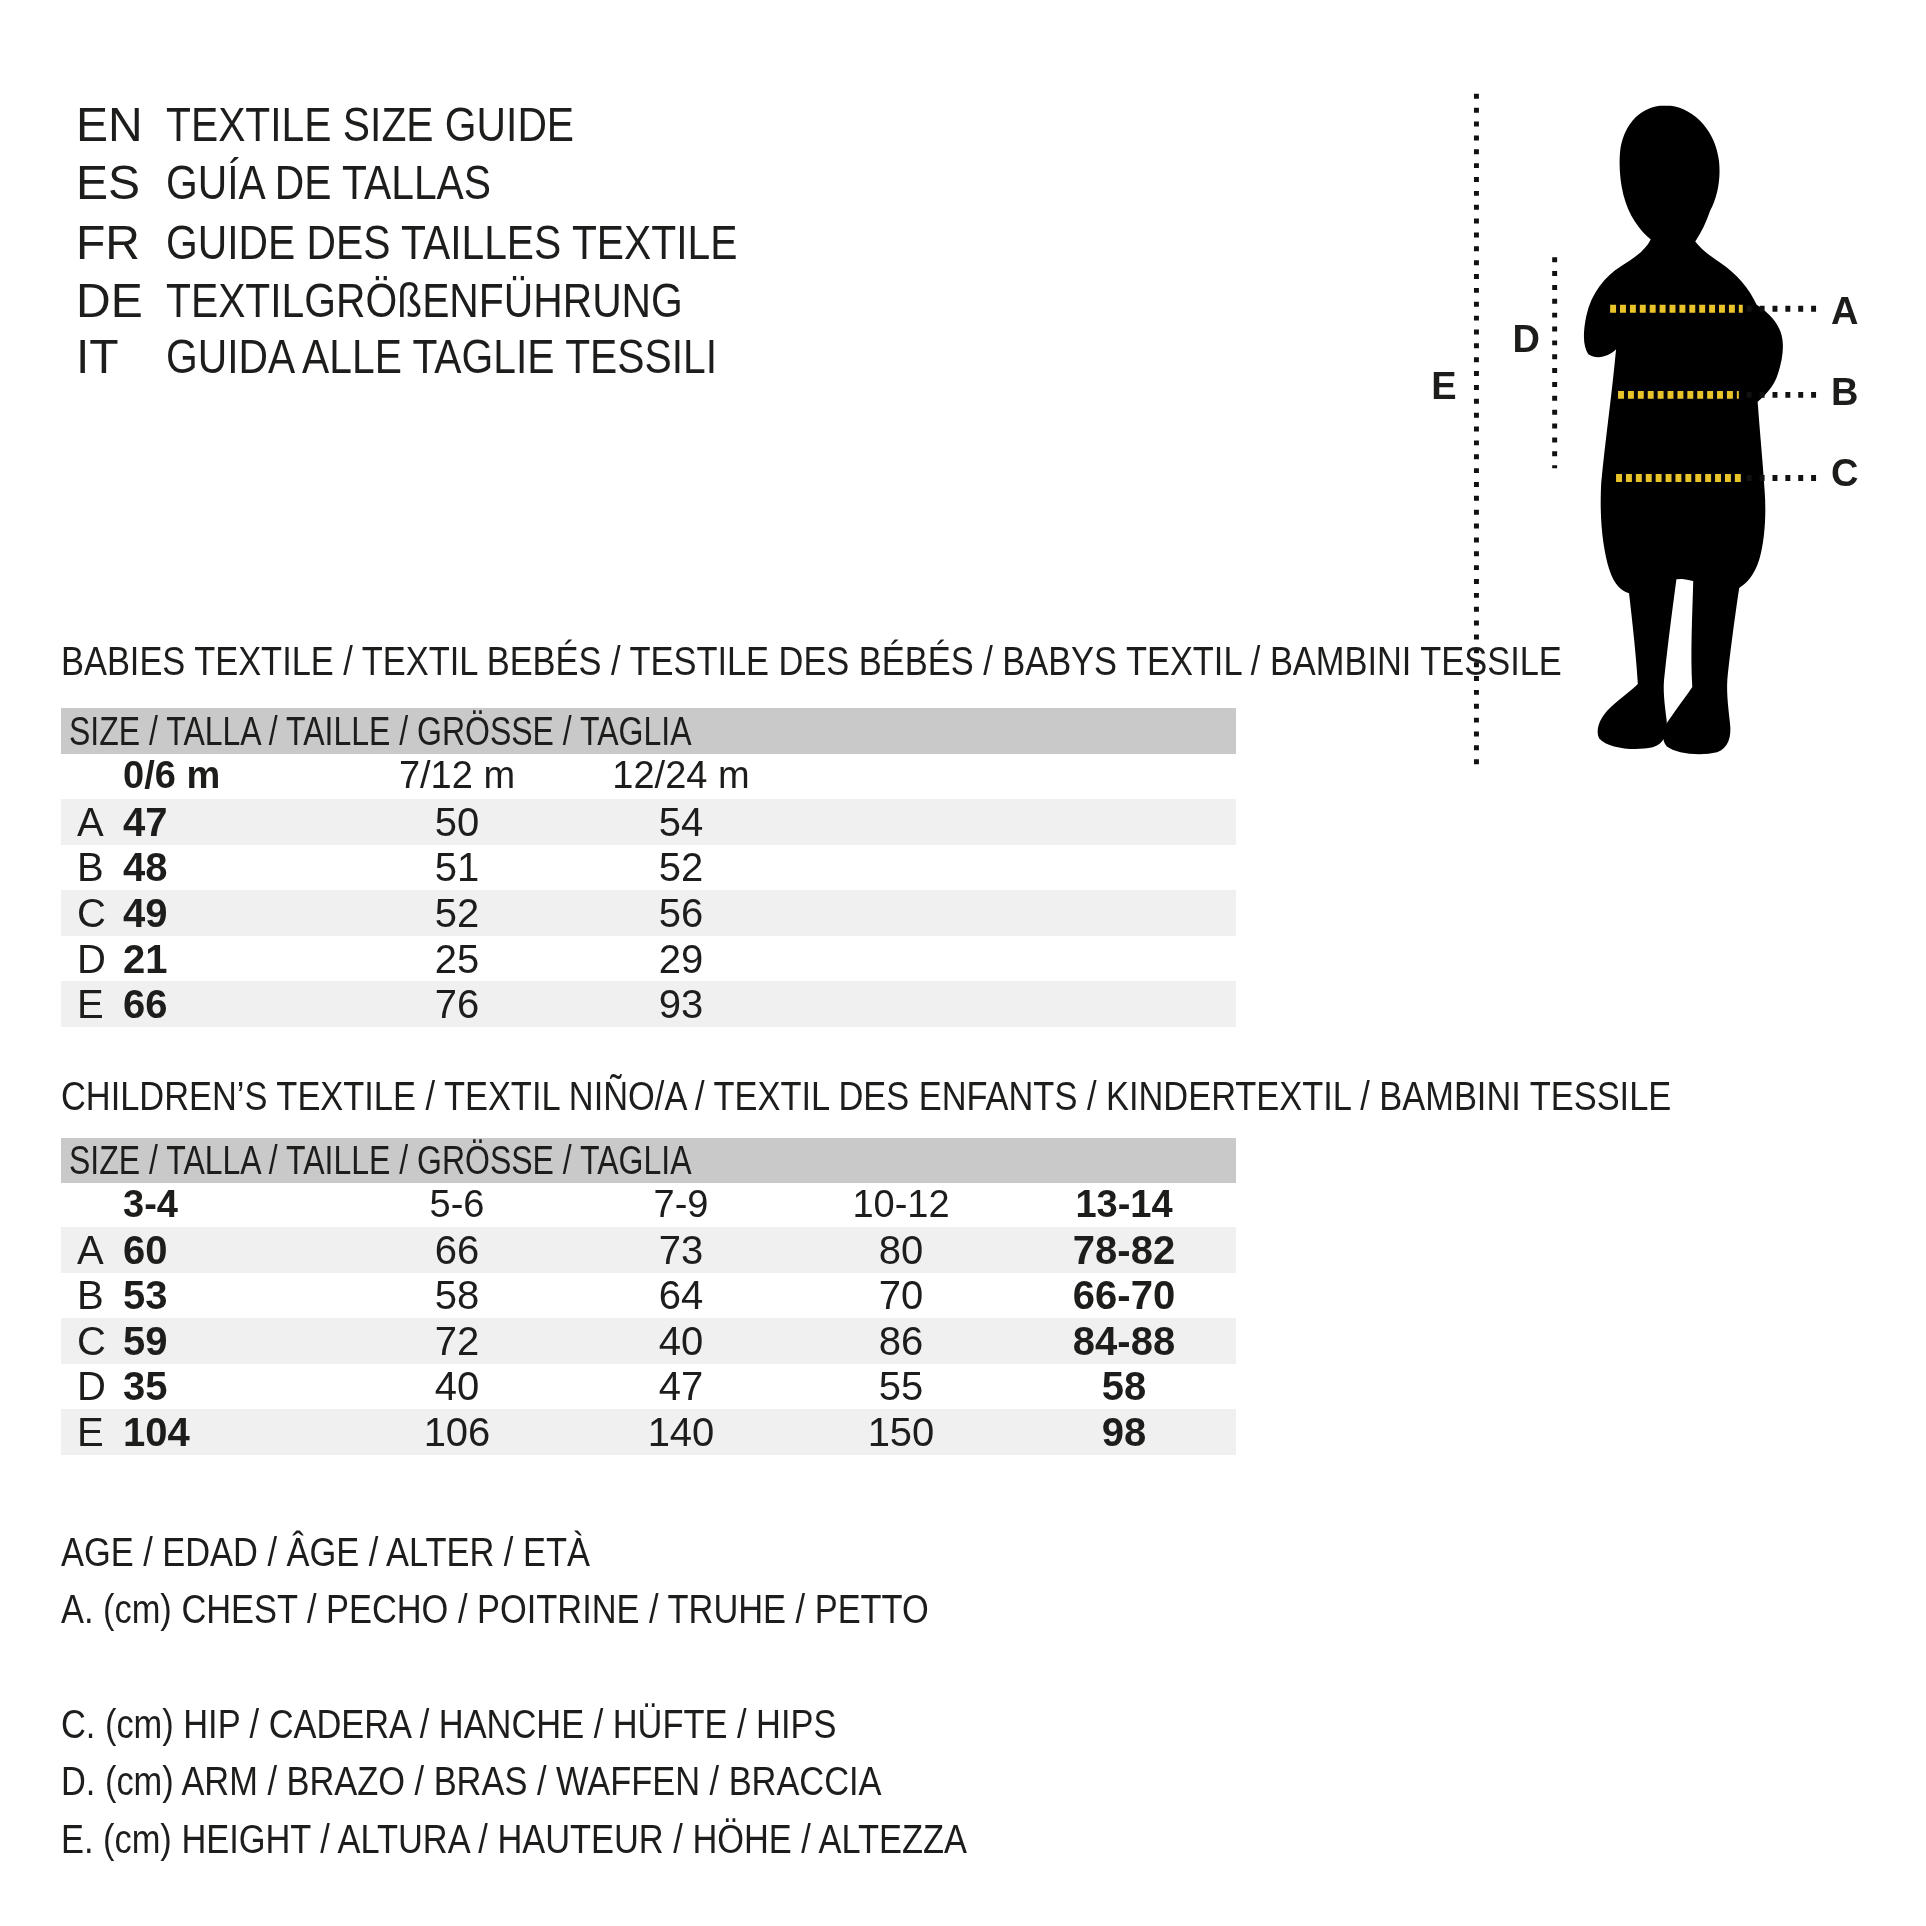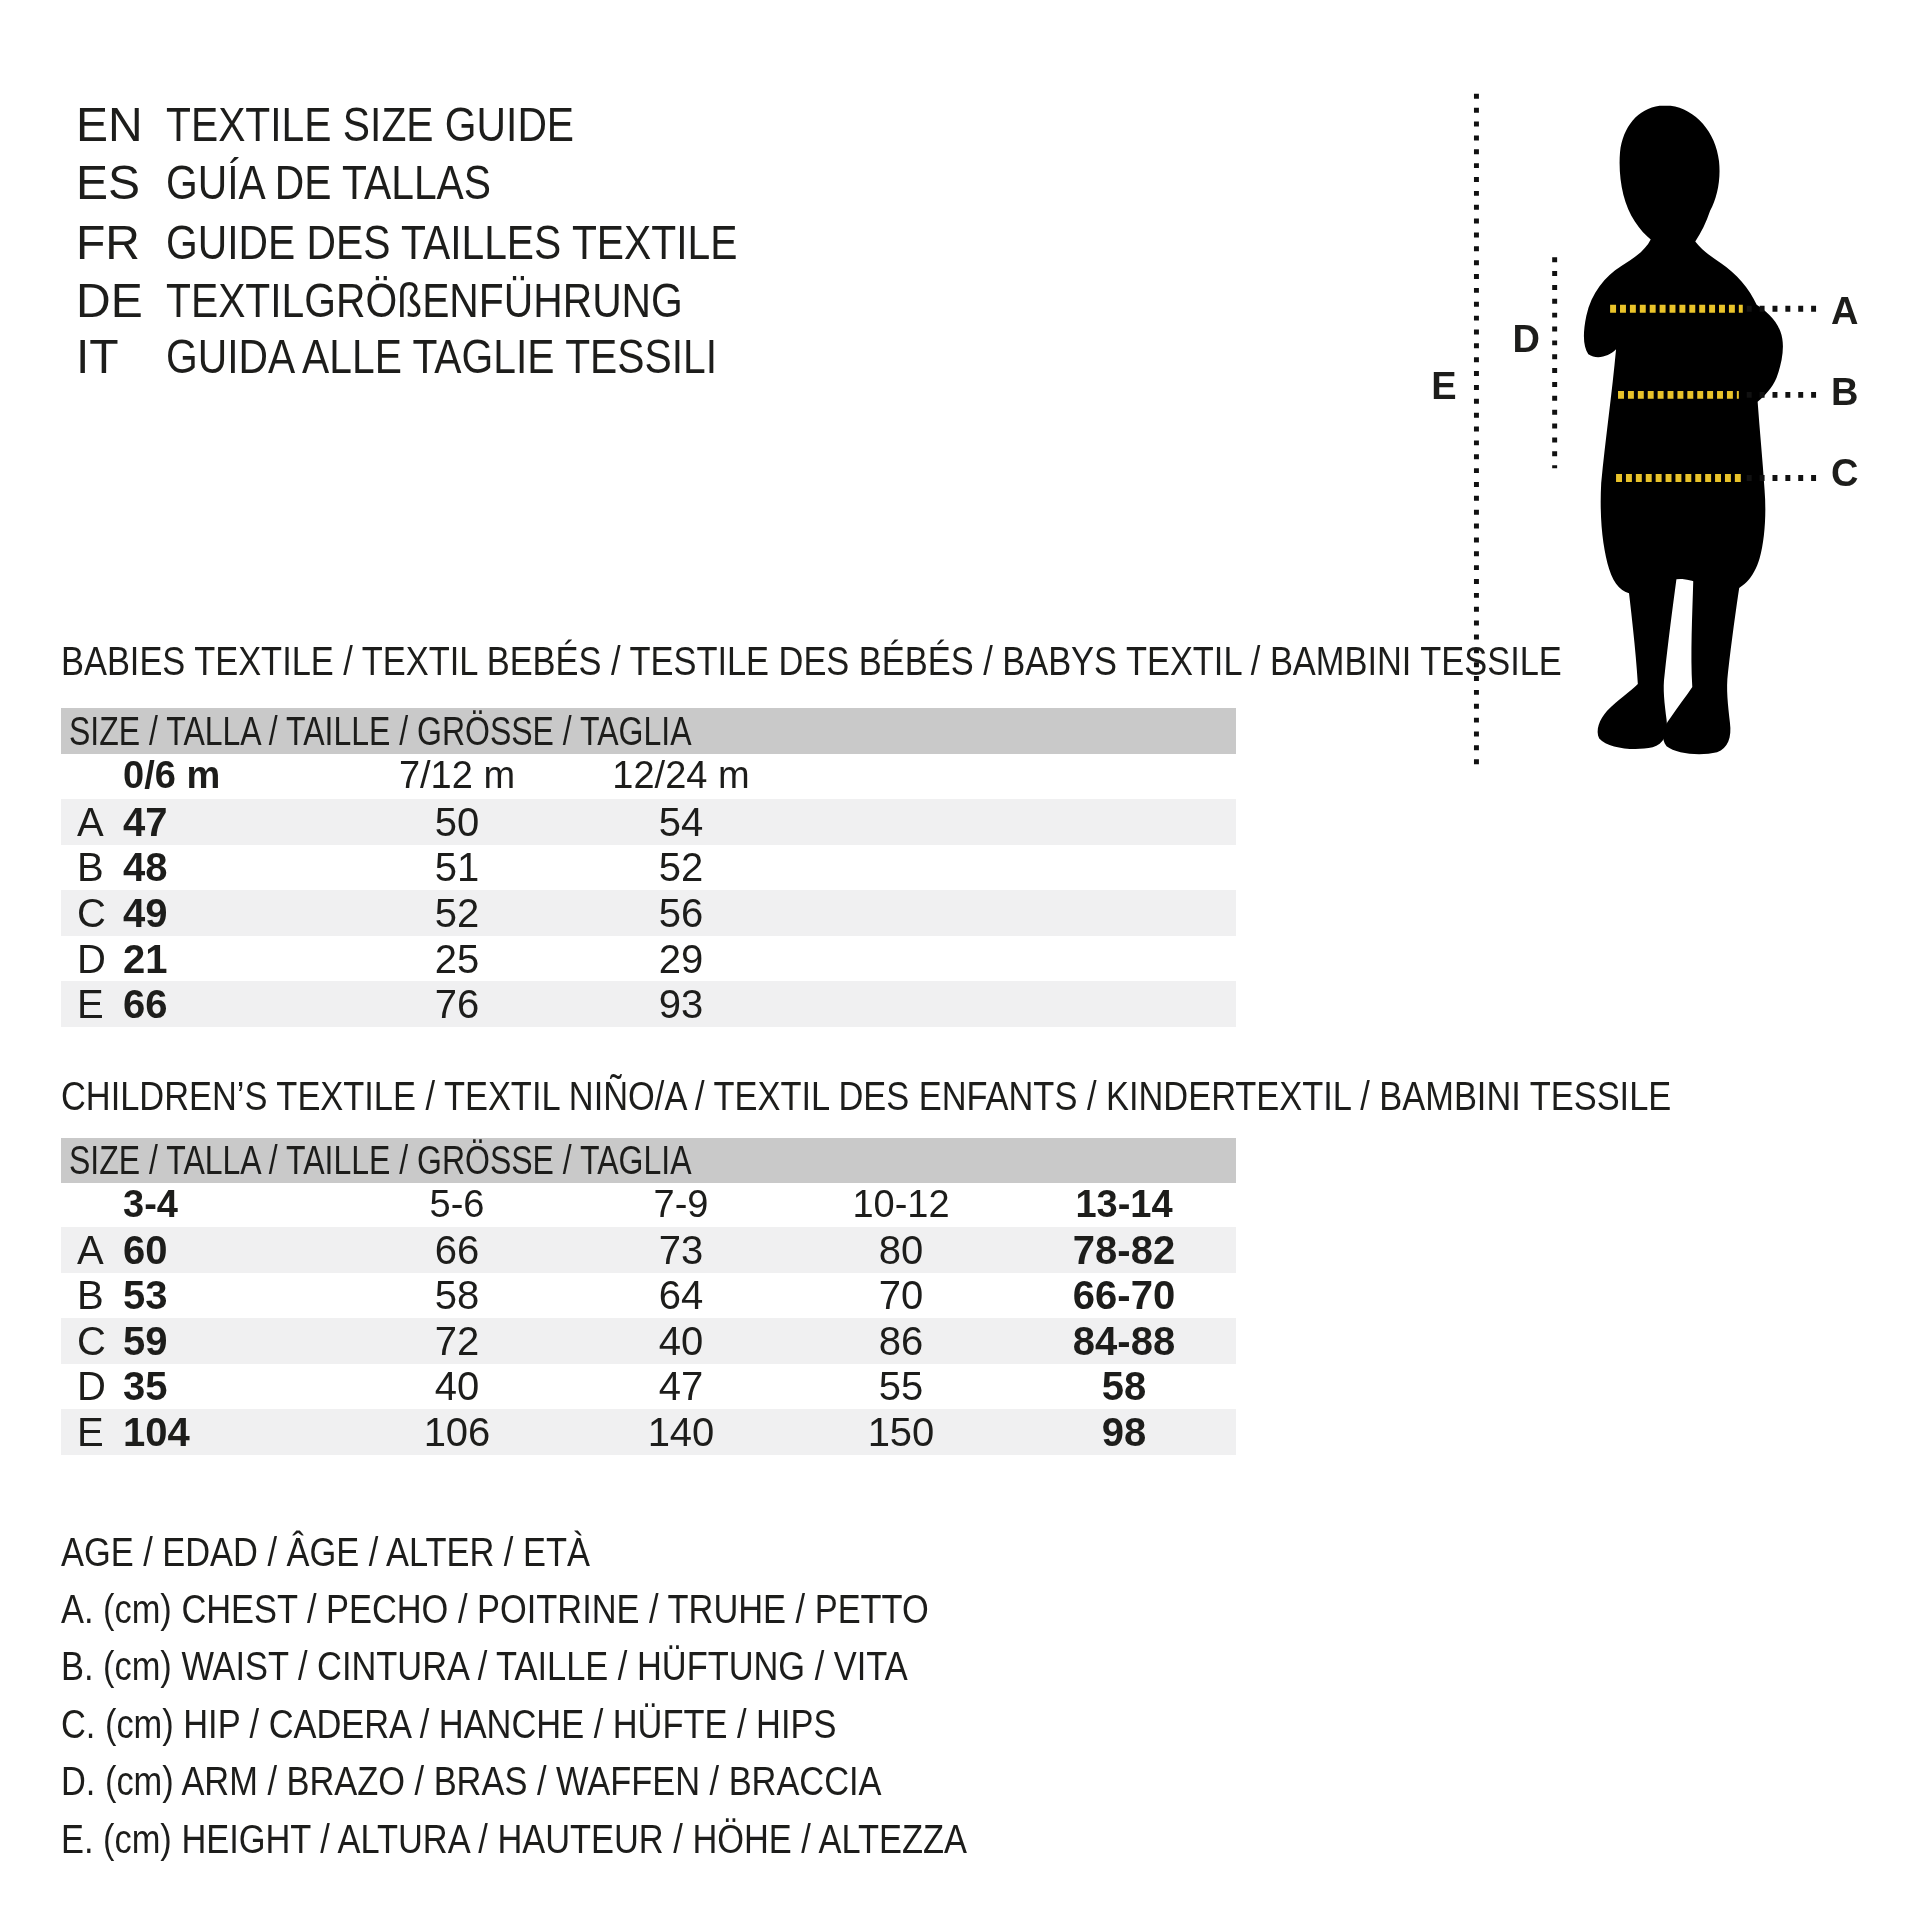--- a/index.html
+++ b/index.html
@@ -181,19 +181,18 @@
     <span class="rl">E</span>
     <span class="c0">104</span>
     <span class="c1">106</span>
     <span class="c2">140</span>
     <span class="c3">150</span>
     <span class="c4">98</span>
   </div>
 
   <div class="legend-line txt" style="top:1531px;"><span class="cond">AGE / EDAD / ÂGE / ALTER / ETÀ</span></div>
   <div class="legend-line txt" style="top:1588px;"><span class="cond">A. (cm) CHEST / PECHO / POITRINE / TRUHE / PETTO</span></div>
-  <div class="legend-line txt" style="top:1645px;"><span class="cond">B. (cm) WAIST / CINTURA / TAILLE / HÜFTUNG / VITA</span></div>
   <div class="legend-line txt" style="top:1703px;"><span class="cond">C. (cm) HIP / CADERA / HANCHE / HÜFTE / HIPS</span></div>
   <div class="legend-line txt" style="top:1818px;"><span class="cond">E. (cm) HEIGHT / ALTURA / HAUTEUR / HÖHE / ALTEZZA</span></div>
   <div class="legend-line txt" style="top:1760px;"><span class="cond">D. (cm) ARM / BRAZO / BRAS / WAFFEN / BRACCIA</span></div>
 
 </div>
 
 
 </body></html>

